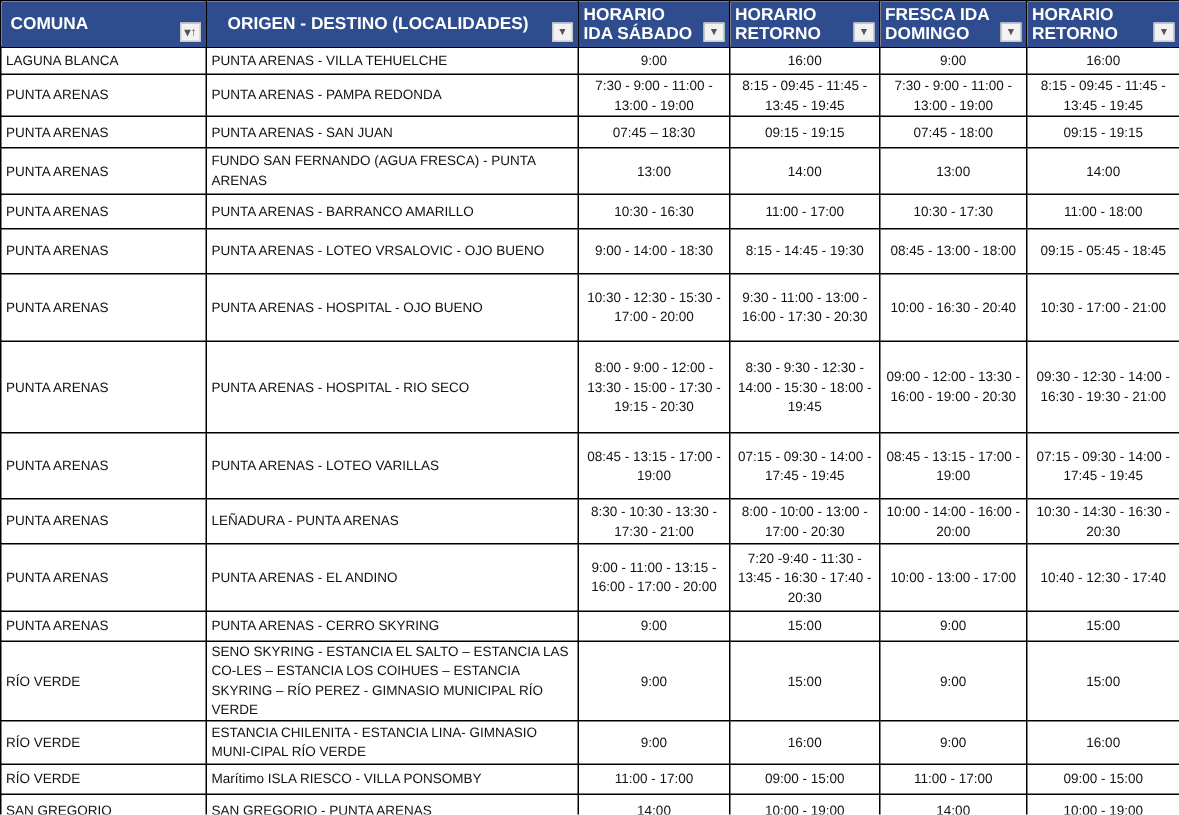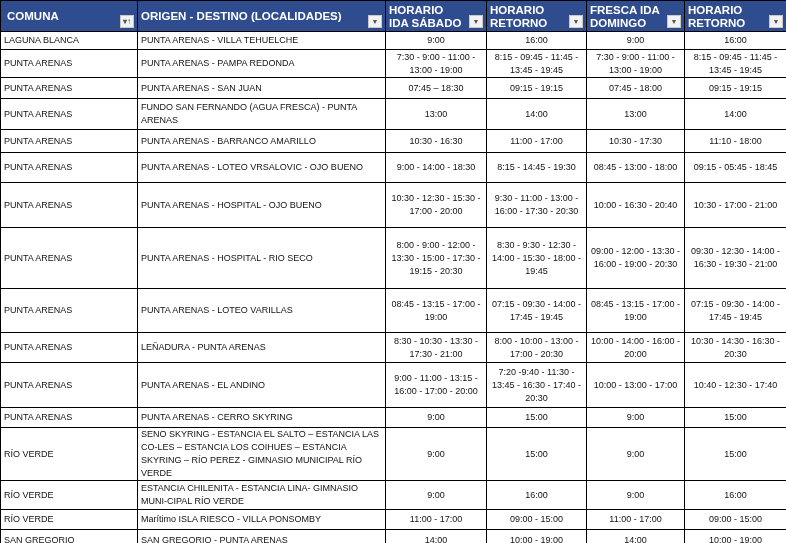--- a/index.html
+++ b/index.html
@@ -1,21 +1,21 @@
 <!DOCTYPE html>
 <html><head>
 <meta charset="utf-8">
 <style>
   html, body { margin:0; padding:0; background:#ffffff; }
   body { width:786px; height:543px; overflow:hidden; font-family:"Liberation Sans", sans-serif; }
   table { border-collapse:collapse; table-layout:fixed; width:786px; }
   th, td { border:1px solid #000; padding:0 3px; box-sizing:border-box; }
   th { background:#2f4d8e; color:#fff; font-size:11.5px; font-weight:bold; text-align:left; position:relative; line-height:13px; padding:2px 22px 1px 3px; }
   th.c0 { padding-left:6px; }
-  th.c1 { }
+  th.c1 { text-align:center; }
   td { font-size:9px; color:#111; line-height:13px; vertical-align:middle; }
   td.l { text-align:left; padding-left:3px;margin-top:12px; }
   td.c { text-align:center; }
   .filter { position:absolute; right:3px; bottom:3px; width:14px; height:13px; background:#f2f2f2; border:1px solid #c8c8c8; box-sizing:border-box; display:flex; align-items:center; justify-content:center; color:#555; font-size:7px; line-height:1; }
   .filter.sort { font-size:8px; }
 </style>
 </head>
 <body>
 
 <table>
@@ -69,21 +69,21 @@
         <td class="c">14:00</td>
         <td class="c">13:00</td>
         <td class="c">14:00</td>
       </tr>
     <tr style="height:23px">
         <td class="l">PUNTA ARENAS</td>
         <td class="l">PUNTA ARENAS - BARRANCO AMARILLO</td>
         <td class="c">10:30 - 16:30</td>
         <td class="c">11:00 - 17:00</td>
         <td class="c">10:30 - 17:30</td>
-        <td class="c">11:10 - 18:00</td>
+        <td class="c">11:00 - 18:00</td>
       </tr>
     <tr style="height:30px">
         <td class="l">PUNTA ARENAS</td>
         <td class="l">PUNTA ARENAS - LOTEO VRSALOVIC - OJO BUENO</td>
         <td class="c">9:00 - 14:00 - 18:30</td>
         <td class="c">8:15 - 14:45 - 19:30</td>
         <td class="c">08:45 - 13:00 - 18:00</td>
         <td class="c">09:15 - 05:45 - 18:45</td>
       </tr>
     <tr style="height:45px">

